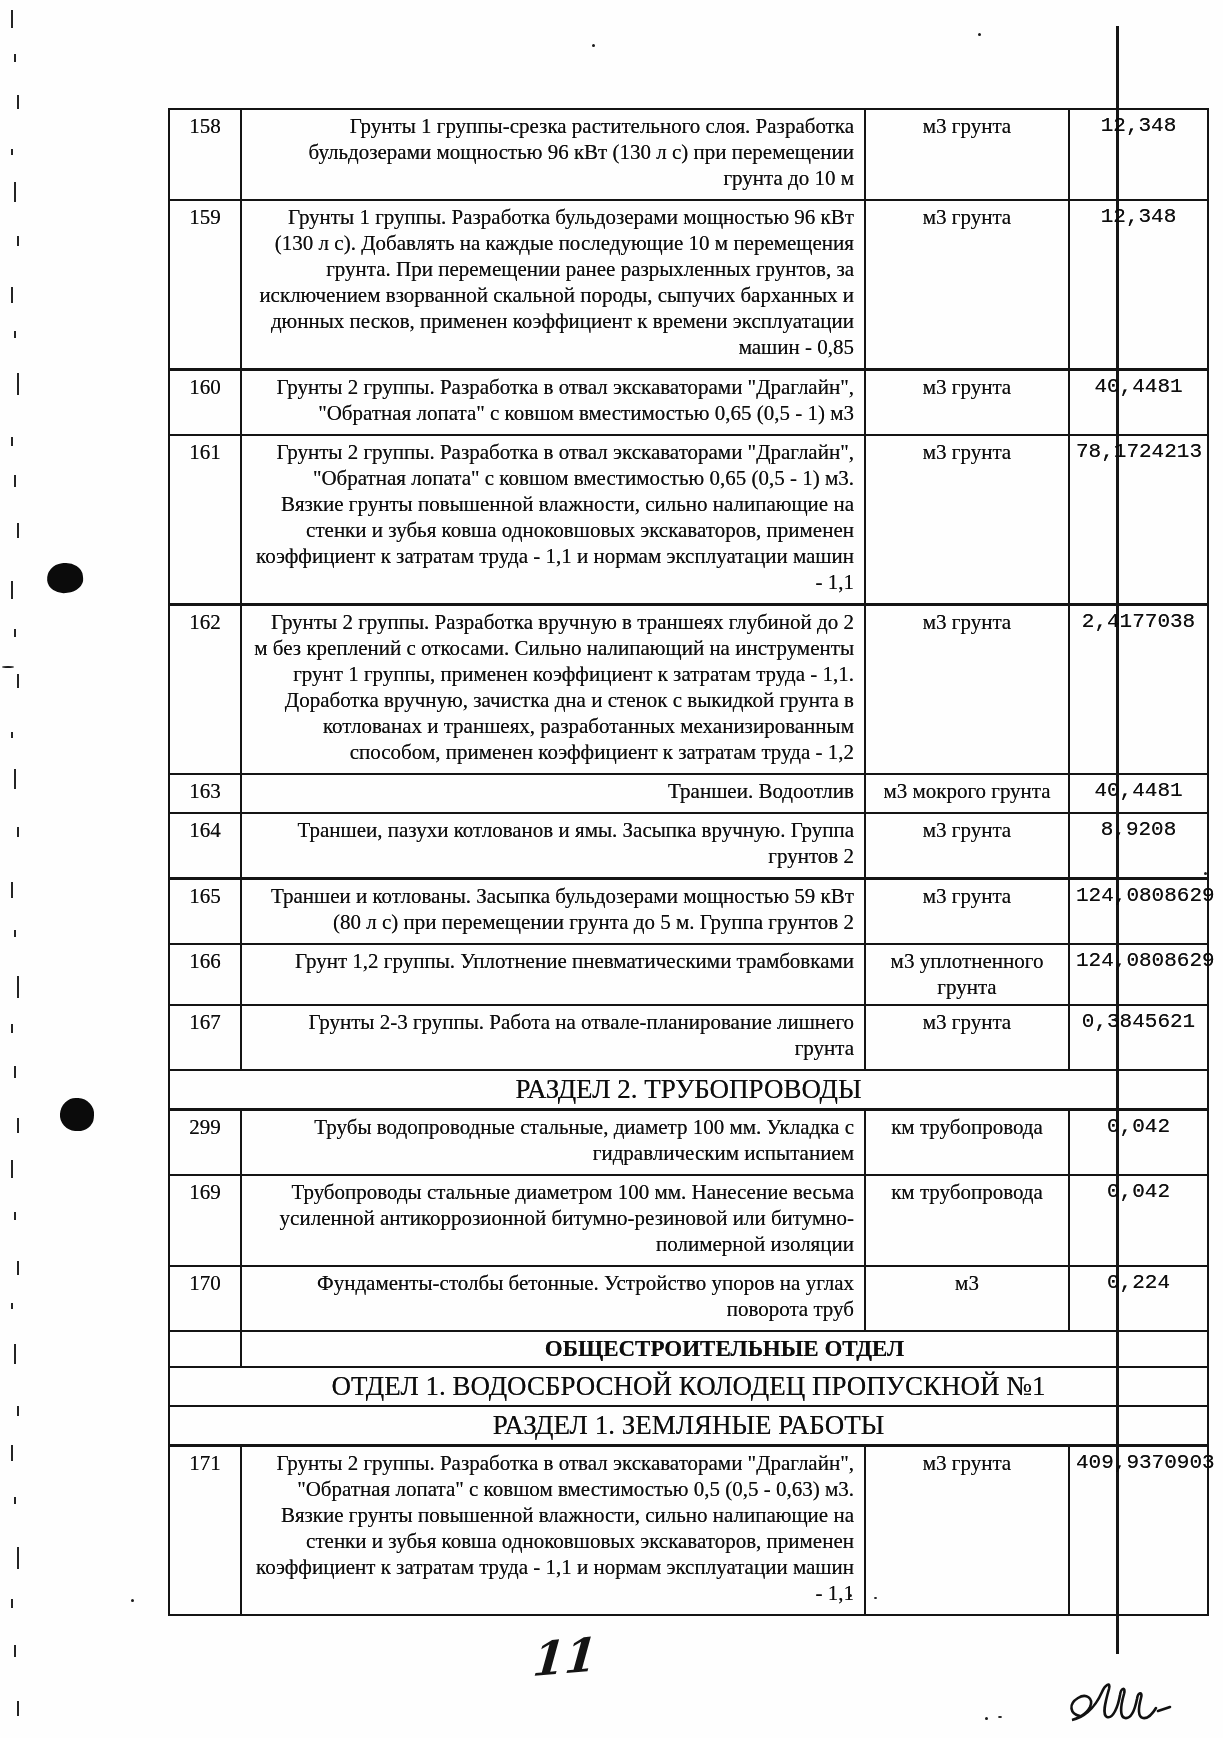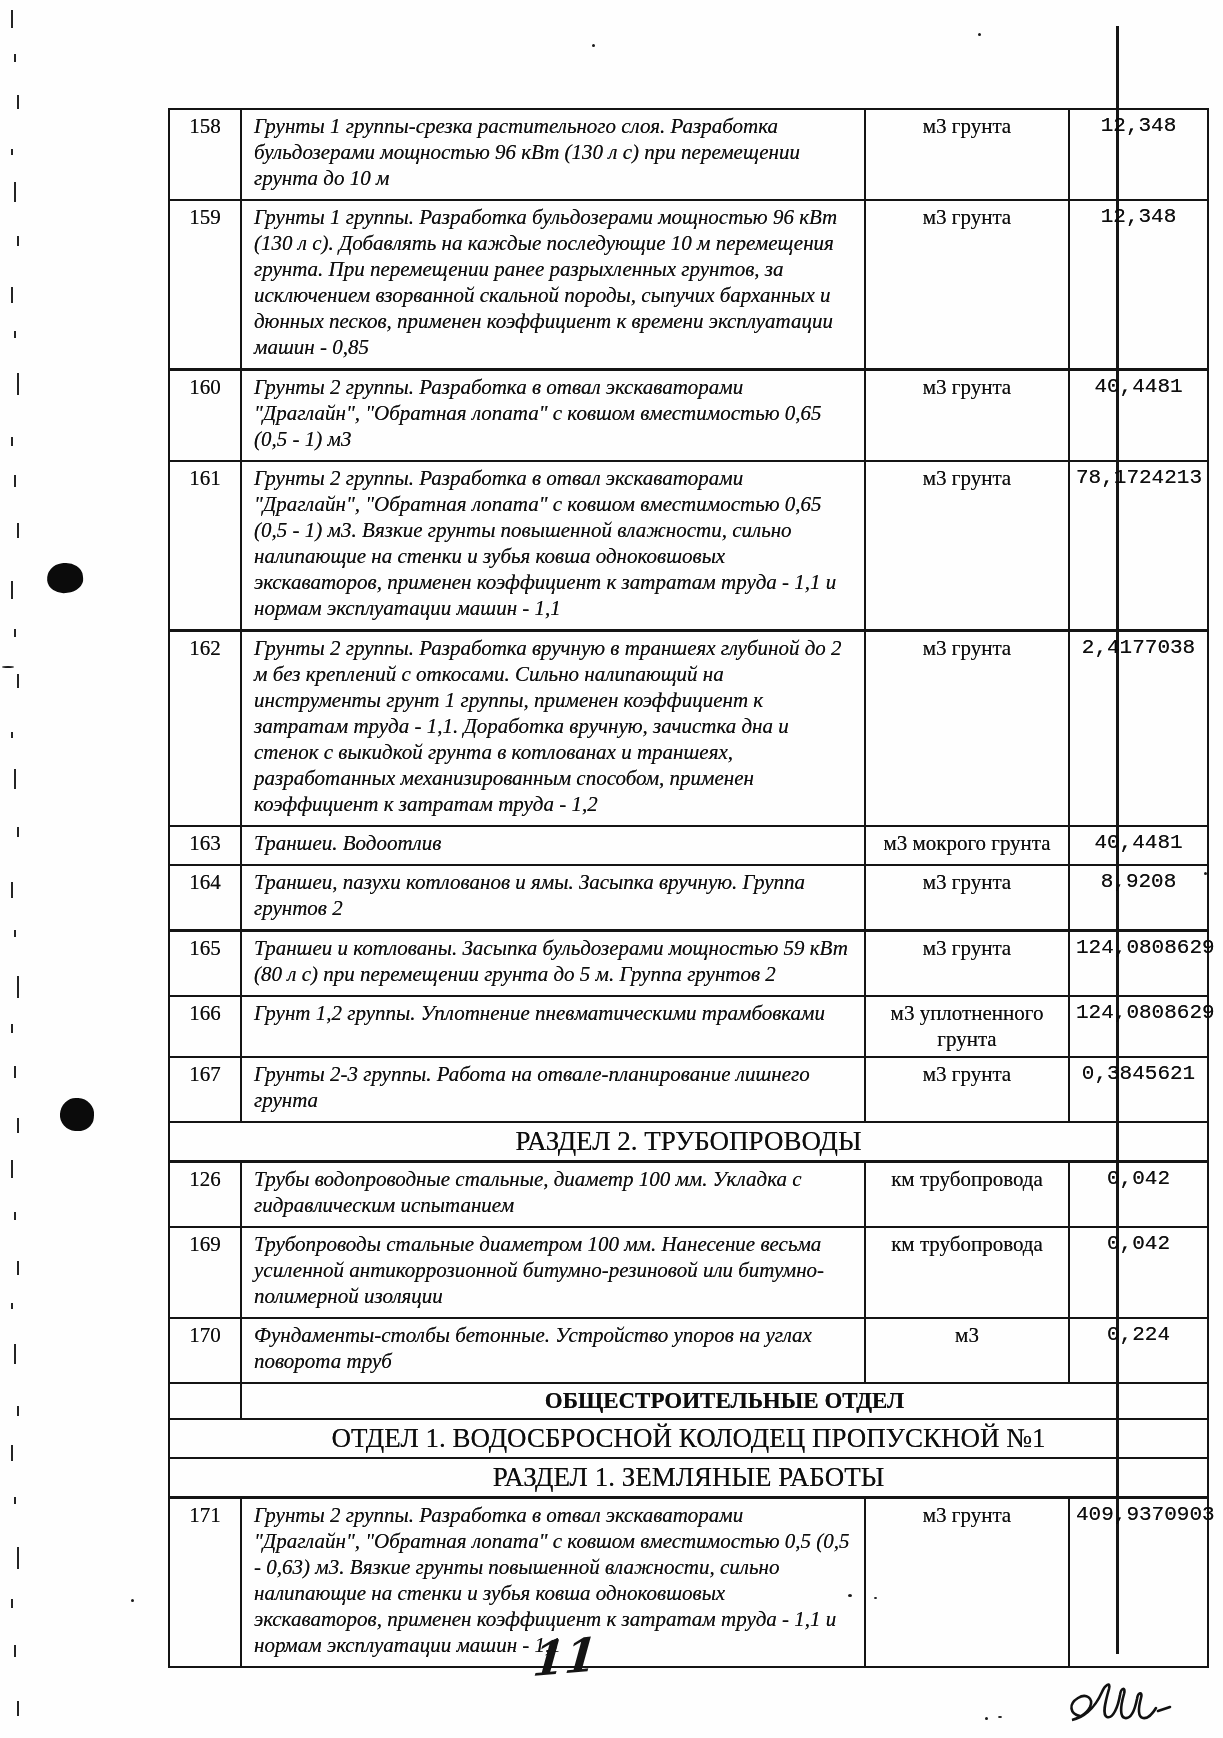--- a/index.html
+++ b/index.html
@@ -20,21 +20,21 @@
   table.doc-table {
     position:absolute; left:168px; top:108px; width:1039px;
     border-collapse:collapse; table-layout:fixed;
     font-size:21px; line-height:26px;
     text-shadow:0 0 0.5px rgba(10,10,10,0.7);
     padding-left:20px;
   }
   .doc-table td { border:2px solid #141414; vertical-align:top; }
   .doc-table tr.thick td { border-top-width:3px; }
   .num-cell  { text-align:center; padding:3px 2px 4px 2px; }
-  .desc-cell { text-align:left;   padding:3px 10px 8px 12px;font-style:italic; }
+  .desc-cell { text-align:right;   padding:3px 10px 8px 12px; }
   .unit-cell { text-align:center; padding:3px 8px 4px 8px; }
   .qty-cell  { text-align:center; padding:3px 6px 4px 6px;font-family:Liberation Mono, monospace; }
   .sec-cell  { text-align:center; padding:3px 4px 4px 4px; }
   .sec-title { font-size:27px; line-height:30px;text-align:center; }
   .sec-bold  { font-size:23px; line-height:27px; font-weight:bold; }
 
   .page-number {
     position:absolute; left:533px; top:1630px;
     font-family:"DejaVu Serif", serif; font-style:italic; font-weight:bold;
     font-size:46px; color:#141414; transform:rotate(-5deg) skewX(-10deg);
@@ -115,21 +115,21 @@
         <tr>
           <td class="num-cell">167</td>
           <td class="desc-cell">Грунты 2-3 группы. Работа на отвале-планирование лишнего грунта</td>
           <td class="unit-cell">м3 грунта</td>
           <td class="qty-cell">0,3845621</td>
         </tr>
         <tr>
           <td class="sec-cell sec-title" colspan="4">РАЗДЕЛ 2. ТРУБОПРОВОДЫ</td>
         </tr>
         <tr class="thick">
-          <td class="num-cell">126</td>
+          <td class="num-cell">299</td>
           <td class="desc-cell">Трубы водопроводные стальные, диаметр 100 мм. Укладка с гидравлическим испытанием</td>
           <td class="unit-cell">км трубопровода</td>
           <td class="qty-cell">0,042</td>
         </tr>
         <tr>
           <td class="num-cell">169</td>
           <td class="desc-cell">Трубопроводы стальные диаметром 100 мм. Нанесение весьма усиленной антикоррозионной битумно-резиновой или битумно-полимерной изоляции</td>
           <td class="unit-cell">км трубопровода</td>
           <td class="qty-cell">0,042</td>
         </tr>

